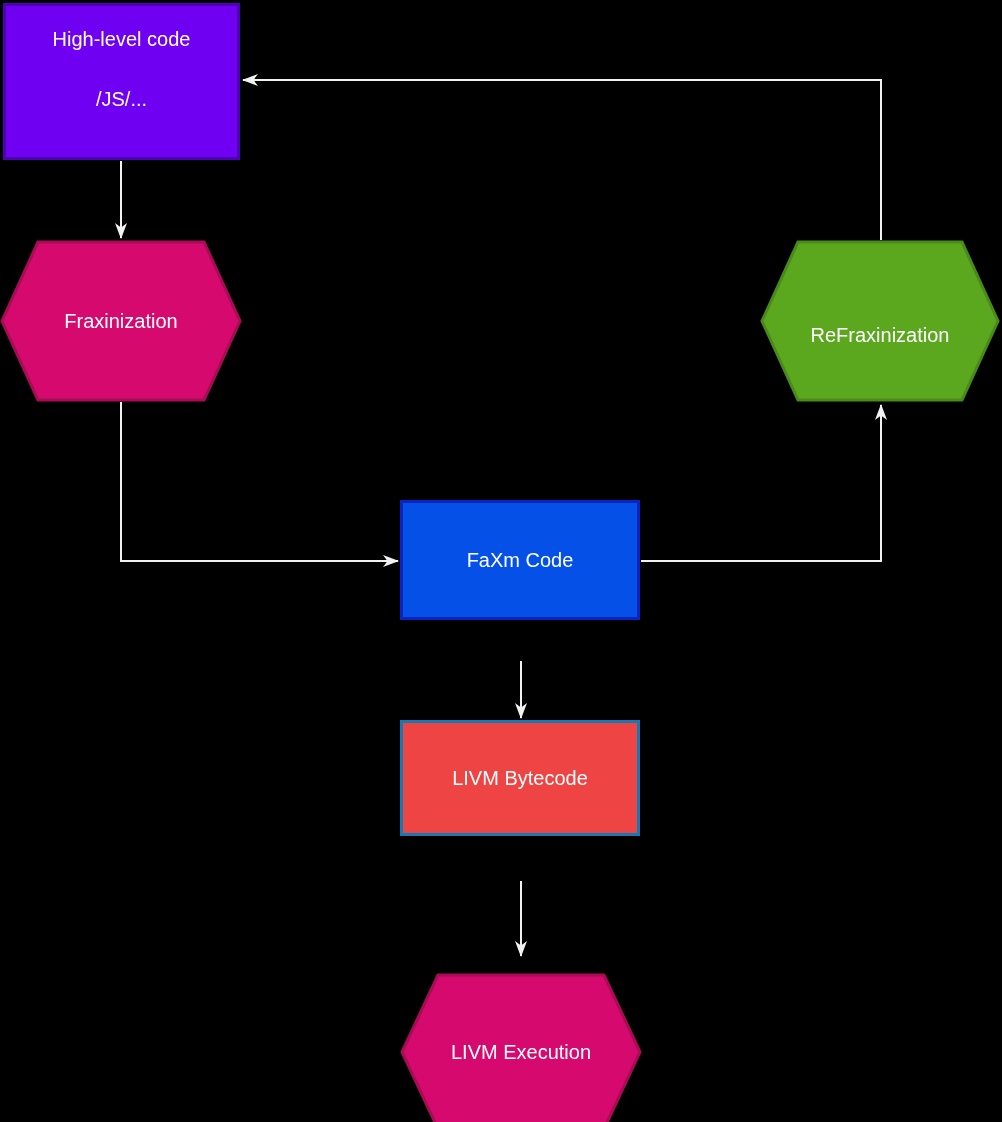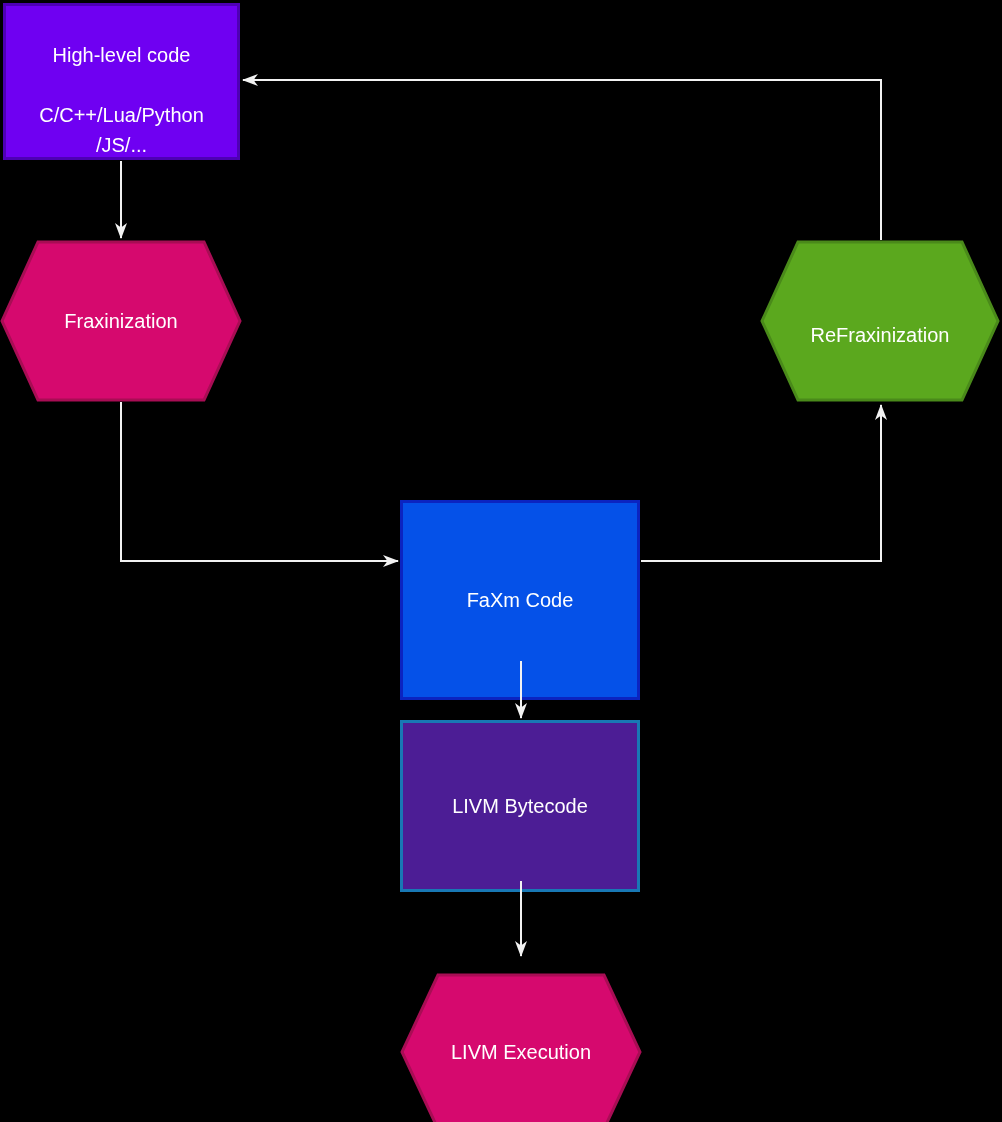--- a/index.html
+++ b/index.html
@@ -38,21 +38,21 @@
     display: flex;
     flex-direction: column;
     align-items: center;
     justify-content: center;
     text-align: center;
     font-size: 20px;
     line-height: 30px;
     z-index: 2;
   }
   .node-label.top-align {
-    justify-content: center;
+    justify-content: flex-start;
     padding-top: 18px;
   }
   .node-label.two-line {
     gap: 28px;
     text-align: center;
   }
   .ln { min-height: 30px; }
   .edges {
     position: absolute;
     left: 0;
@@ -76,21 +76,20 @@
     <polyline points="641,561 881,561 881,405" fill="none" stroke="#f2f2f2" stroke-width="2" marker-end="url(#arrow)"></polyline>
     <polyline points="881,240 881,80 243,80" fill="none" stroke="#f2f2f2" stroke-width="2" marker-end="url(#arrow)"></polyline>
     <polyline points="521,661 521,718" fill="none" stroke="#f2f2f2" stroke-width="2" marker-end="url(#arrow)"></polyline>
     <polyline points="521,881 521,956" fill="none" stroke="#f2f2f2" stroke-width="2" marker-end="url(#arrow)"></polyline>
   </svg>
 
   <div class="node node-rect" style="left: 3px; top: 3px; width: 237px; height: 157px; background-color: rgb(111, 0, 242); border-color: rgb(78, 0, 181);">
     <div class="node-label top-align">
       <div class="ln">High-level code</div>
       <div class="ln blank"></div>
-      <div class="ln">C/C++/Lua/Python</div>
       <div class="ln">/JS/...</div>
     </div>
   </div>
 
   <div class="node node-hex" style="left:0px; top:240px; width:242px; height:162px;">
     <svg class="hex-shape" width="242" height="162" viewBox="0 0 242 162">
       <polygon points="38,2 204,2 240,81 204,160 38,160 2,81" stroke-width="3" style="fill: rgb(214, 9, 110); stroke: rgb(168, 13, 84);"></polygon>
     </svg>
     <div class="node-label two-line">
       <div class="ln">Fraxinization</div>
@@ -99,27 +98,27 @@
 
   <div class="node node-hex" style="left:760px; top:240px; width:240px; height:189px;">
     <svg class="hex-shape" width="240" height="162" viewBox="0 0 240 162">
       <polygon points="38,2 202,2 238,81 202,160 38,160 2,81" stroke-width="3" style="fill: rgb(91, 168, 30); stroke: rgb(74, 138, 26);"></polygon>
     </svg>
     <div class="node-label two-line">
       <div class="ln">ReFraxinization</div>
     </div>
   </div>
 
-  <div class="node node-rect" style="left: 400px; top: 500px; width: 240px; height: 200px; background-color: rgb(5, 81, 232); border-color: rgb(11, 36, 193);">
+  <div class="node node-rect" style="left: 400px; top: 500px; width: 240px; height: 120px; background-color: rgb(5, 81, 232); border-color: rgb(11, 36, 193);">
     <div class="node-label">
       <div class="ln">FaXm Code</div>
     </div>
   </div>
 
-  <div class="node node-rect" style="left: 400px; top: 720px; width: 240px; height: 172px; background-color: #4c1d95; border-color: rgb(24, 120, 180);">
+  <div class="node node-rect" style="left: 400px; top: 720px; width: 240px; height: 116px; background-color: #ef4444; border-color: rgb(24, 120, 180);">
     <div class="node-label">
       <div class="ln">LIVM Bytecode</div>
     </div>
   </div>
 
   <div class="node node-hex" style="left:400px; top:960px; width:242px; height:158px;margin-top:13px;">
     <svg class="hex-shape" width="242" height="158" viewBox="0 0 242 158">
       <polygon points="38,2 204,2 240,79 204,156 38,156 2,79" stroke-width="3" style="fill: rgb(214, 9, 110); stroke: rgb(168, 13, 84);"></polygon>
     </svg>
     <div class="node-label">

